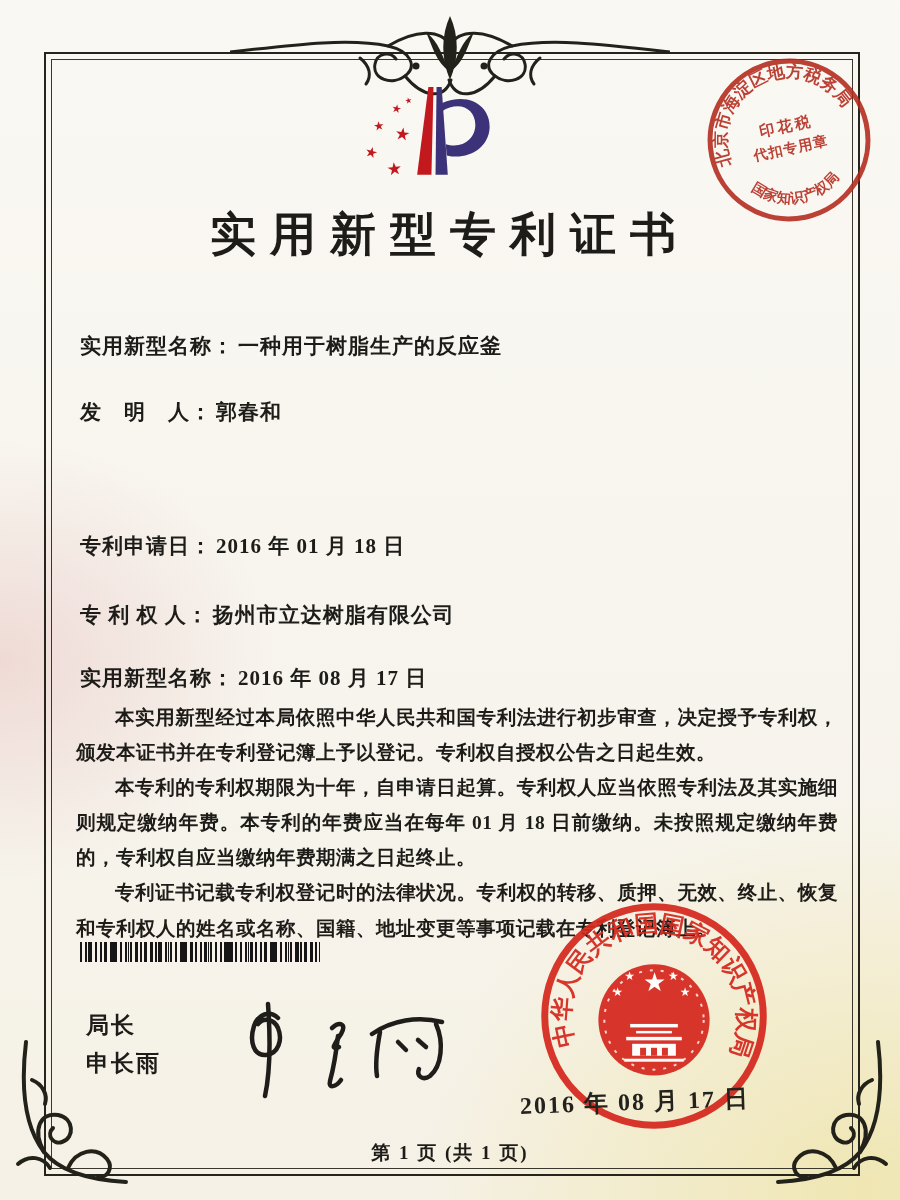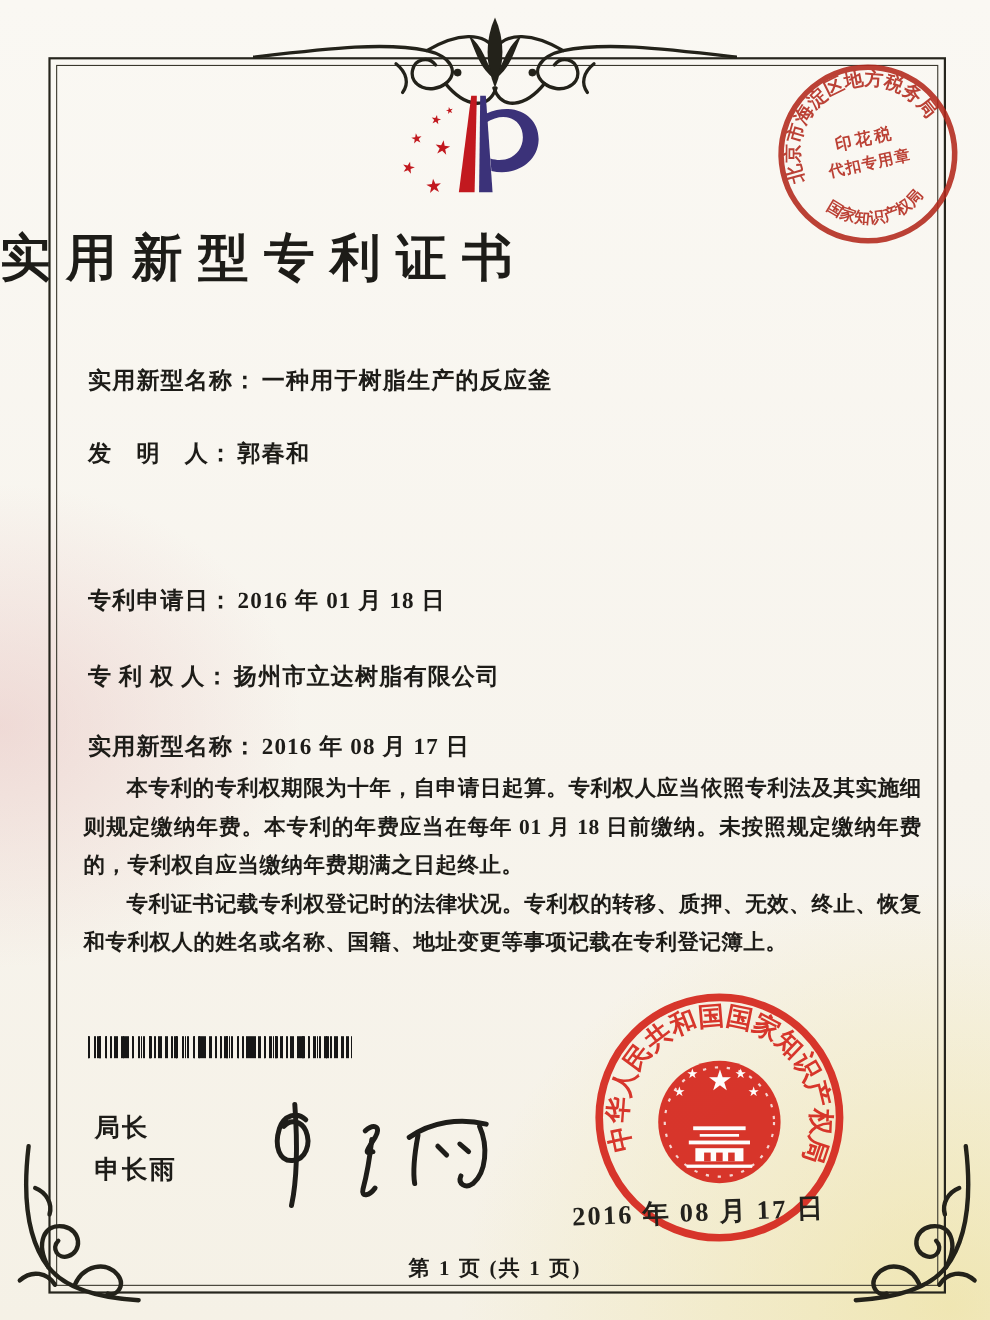--- a/index.html
+++ b/index.html
@@ -28,21 +28,21 @@
   
   .cert-number{
     position:absolute; left:70px; top:76px;
     font-size:21px; font-weight:700; letter-spacing:3px;
   }
   .cnipa-logo{position:absolute; left:360px; top:80px; width:148px; height:112px;}
   .tax-stamp{position:absolute; left:703px; top:54px; width:172px; height:172px;
              transform:rotate(-12deg); opacity:.88;}
   .cert-title{
     position:absolute; left:0; top:204px; width:100%;
-    text-align:left; font-size:46px; font-weight:700; letter-spacing:14px;
+    text-align:center; font-size:46px; font-weight:700; letter-spacing:14px;
   }
   
   .row{position:absolute; left:80px; font-size:21px; font-weight:700; letter-spacing:1px; white-space:nowrap;}
   .r0{top:332px}.r1{top:398px}.r2{top:466px}.r3{top:532px}.r4{top:601px}.r5{top:664px}
   .fvalue{margin-left:4px;text-align:right;}
   
   .body-text{
     position:absolute; left:76px; top:700px; width:762px;
     font-size:19.5px; line-height:1.8; font-weight:600;
     text-align:justify; letter-spacing:.5px;
@@ -163,20 +163,21 @@
     <span class="flabel">专利申请日：</span><span class="fvalue">2016 年 01 月 18 日</span>
   </div>
   <div class="row r4">
     <span class="flabel">专 利 权 人：</span><span class="fvalue">扬州市立达树脂有限公司</span>
   </div>
   <div class="row r5">
     <span class="flabel">实用新型名称：</span><span class="fvalue">2016 年 08 月 17 日</span>
   </div>
 
   <div class="body-text">
+    <p>本实用新型经过本局依照中华人民共和国专利法进行初步审查，决定授予专利权，颁发本证书并在专利登记簿上予以登记。专利权自授权公告之日起生效。</p>
     <p>本专利的专利权期限为十年，自申请日起算。专利权人应当依照专利法及其实施细则规定缴纳年费。本专利的年费应当在每年 01 月 18 日前缴纳。未按照规定缴纳年费的，专利权自应当缴纳年费期满之日起终止。</p>
     <p>专利证书记载专利权登记时的法律状况。专利权的转移、质押、无效、终止、恢复和专利权人的姓名或名称、国籍、地址变更等事项记载在专利登记簿上。</p>
   </div>
 
   <div class="barcode"></div>
 
   <div class="officer-title">局长</div>
   <div class="officer-name">申长雨</div>
 
   <svg class="signature" viewBox="0 0 240 118">

